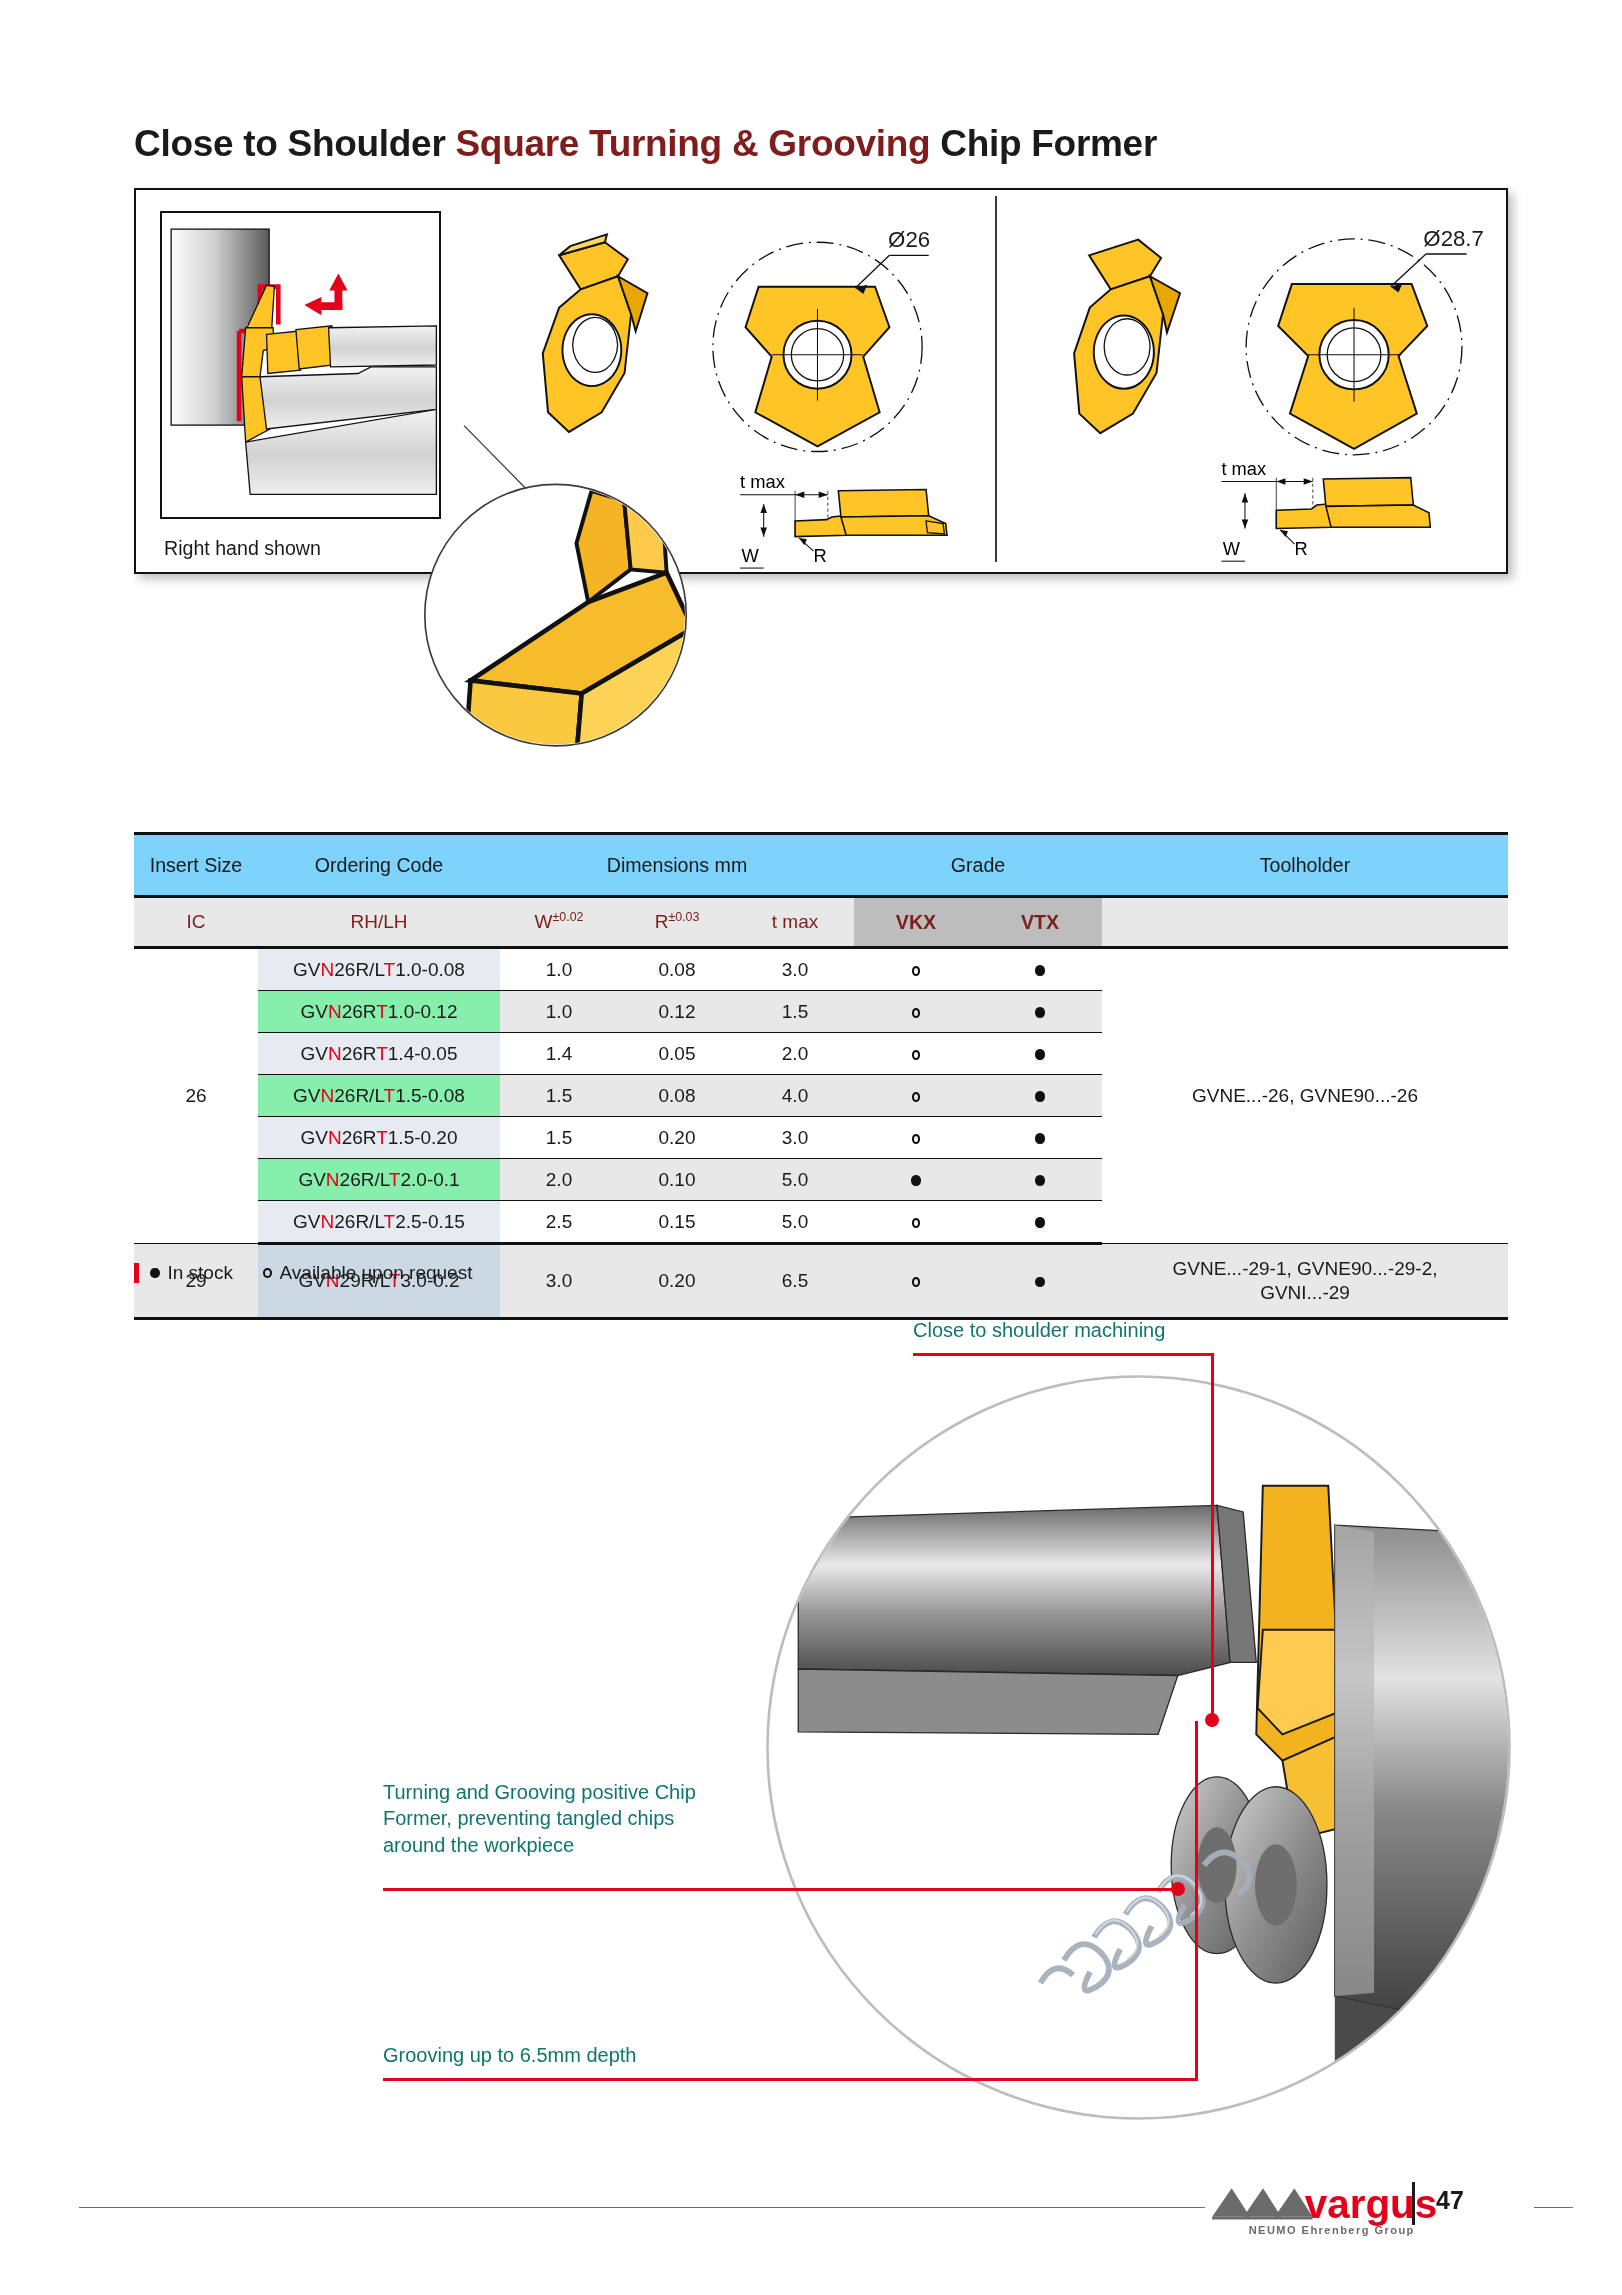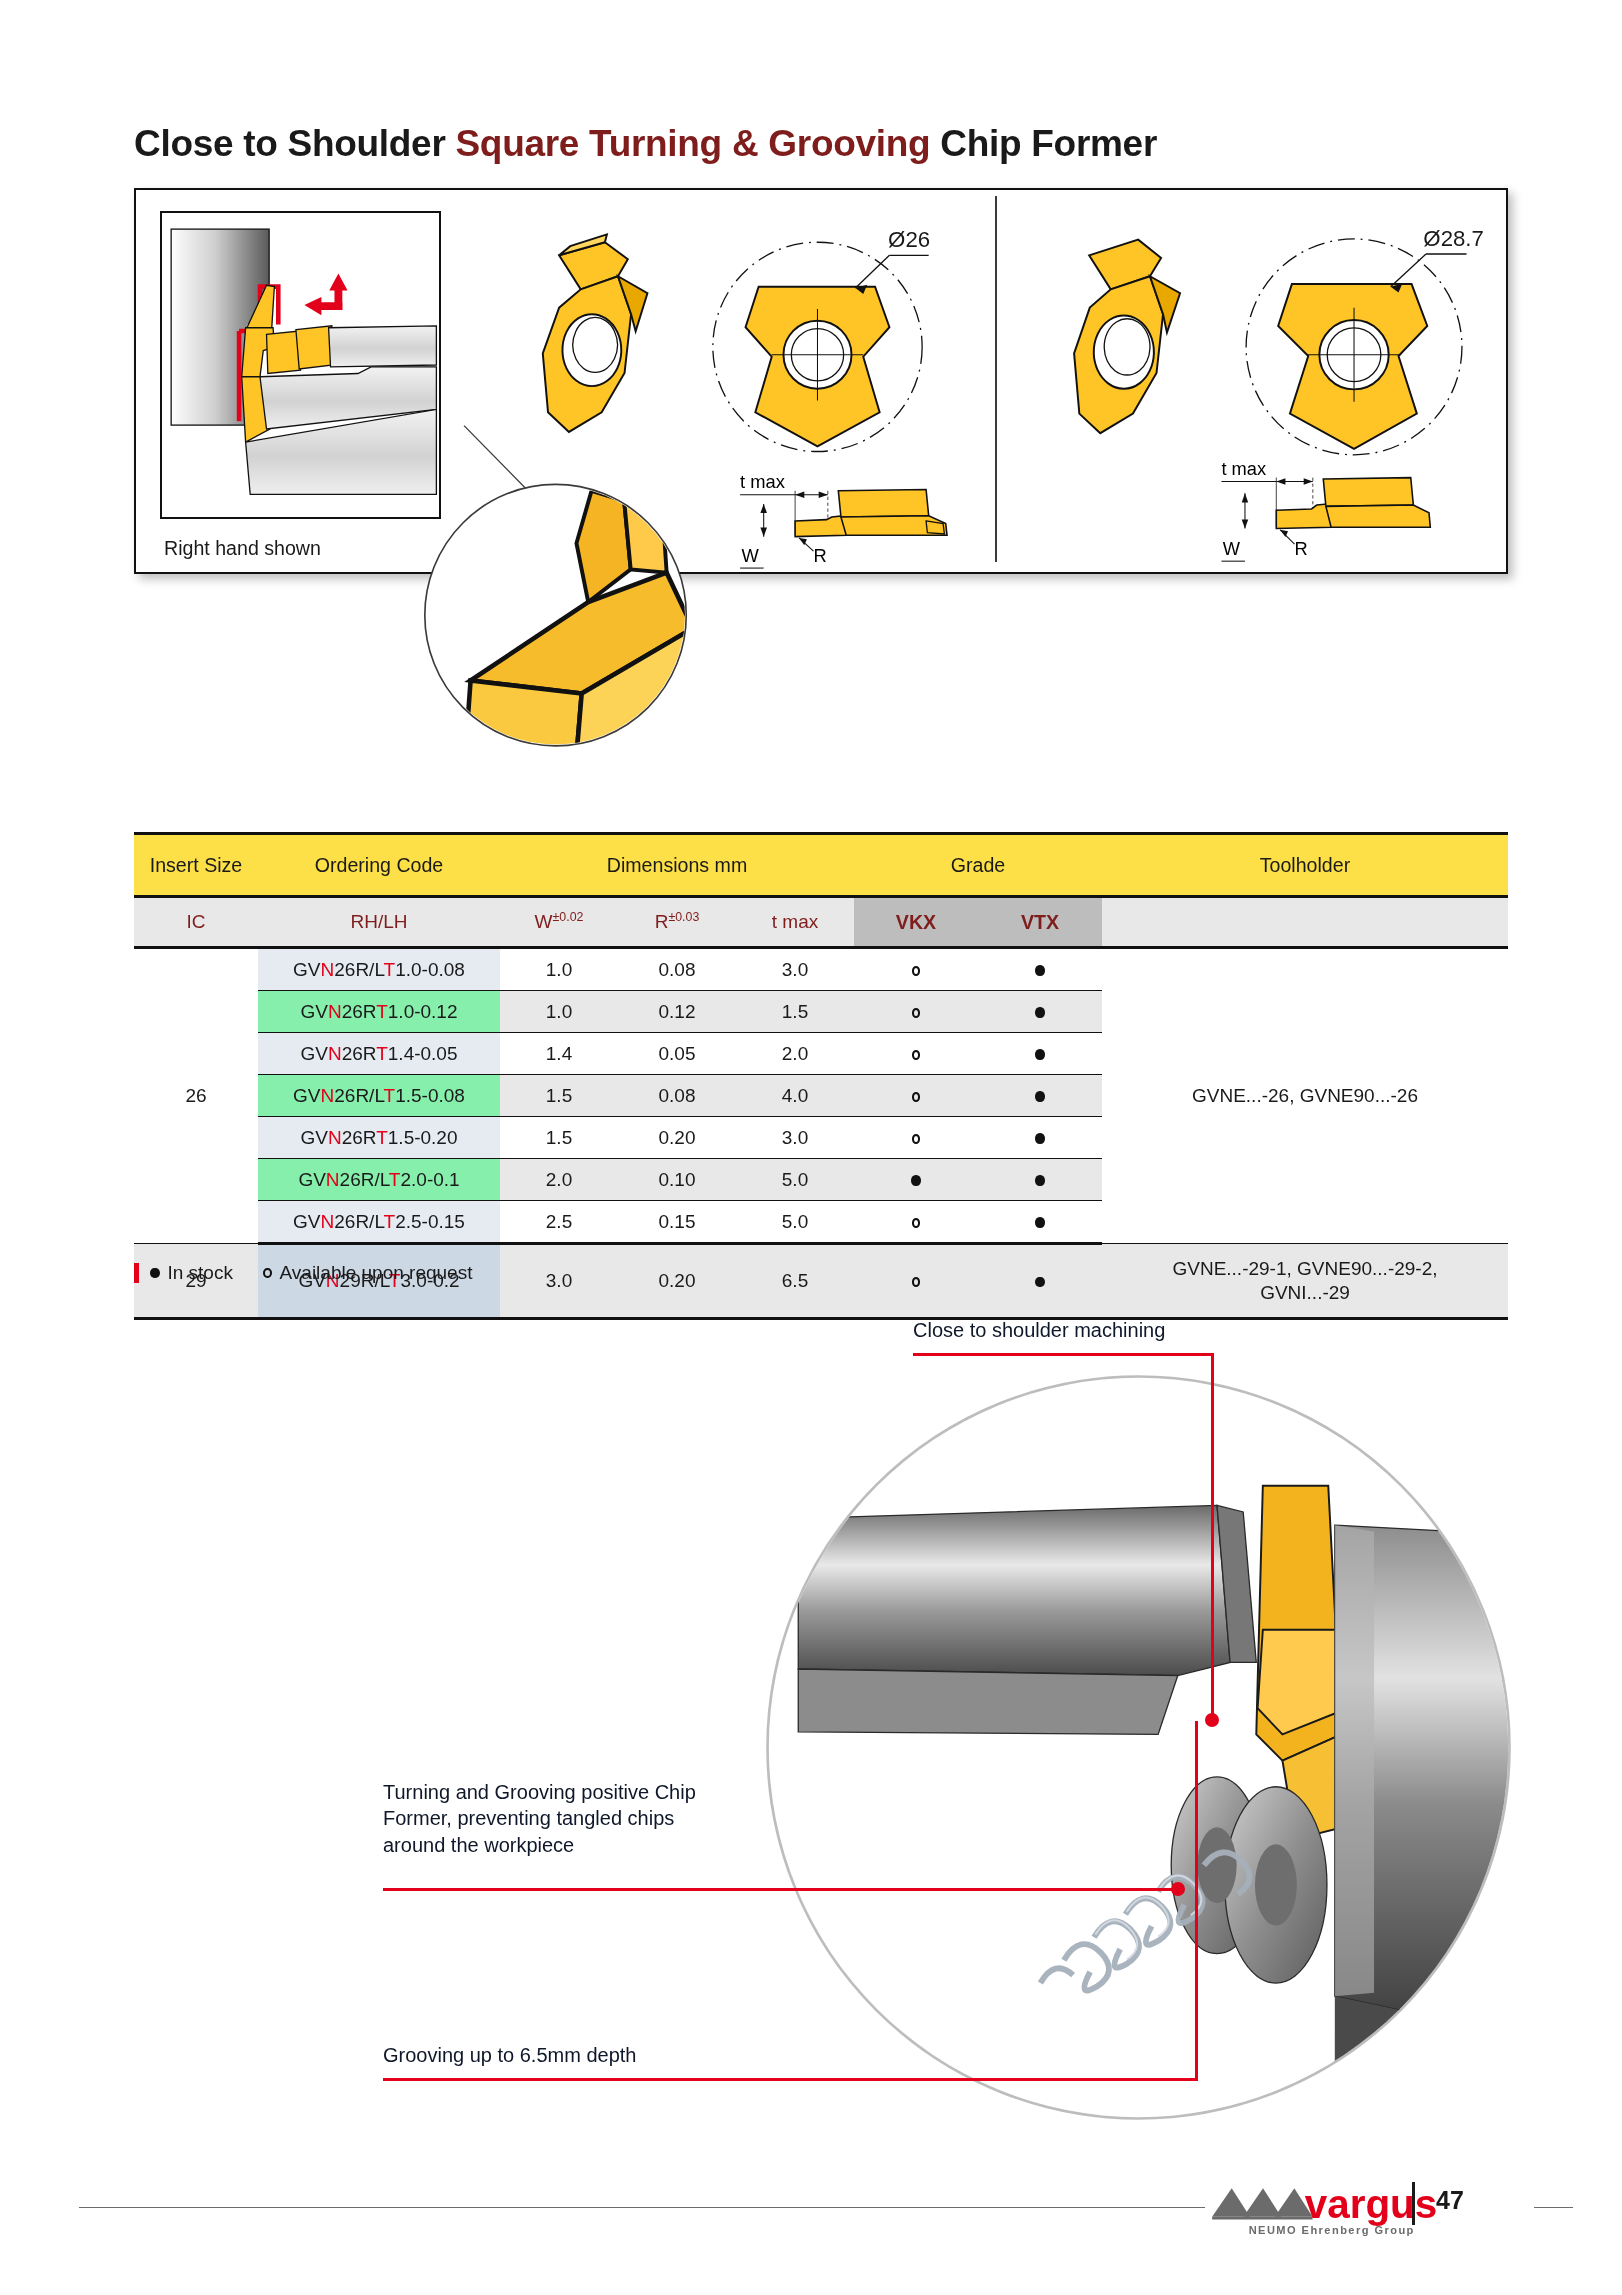--- a/index.html
+++ b/index.html
@@ -20,21 +20,21 @@
     box-sizing:border-box;background:#fff;overflow:hidden;}
   .rh-label{position:absolute;left:164px;top:537px;font-size:19.6px;color:#1a1a1a;}
 
   
   .svgwrap{position:absolute;}
 
   
   .tbl{position:absolute;left:134px;top:832px;width:1374px;border-collapse:collapse;
        font-size:18.3px;}
   .tbl td,.tbl th{padding:0;margin:0;}
-  .hdr-band td{background:#fde047;height:60px;text-align:center;font-weight:normal;font-size:19.6px;color:#1a1a1a;}
+  .hdr-band td{background:#7dd3fc;height:60px;text-align:center;font-weight:normal;font-size:19.6px;color:#1a1a1a;}
   .sub-band td{background:#e8e8e8;height:48px;text-align:center;font-size:19px;color:#7f1d1d;}
   .sub-band td.grade-cell{background:#bdbdbd;font-weight:bold;font-size:19.6px;}
   .rule-top{border-top:3.3px solid #111;}
   .rule-bot{border-bottom:3.3px solid #111;}
   .datarow td{height:41px;text-align:center;font-size:19px;border-bottom:1.3px solid #111;}
   .code-cell{font-size:19.6px;}
   .code-cell .r{color:#e2001a;}
   .band-a{background:#e6ebf2;}
   .band-b{background:#86efac;}
   .val-a{background:#ffffff;}
@@ -45,21 +45,21 @@
   .grp29 td.code-cell{background:#ccd8e4;}
   .dot-f{display:inline-block;width:9.2px;height:10.5px;border-radius:50%;background:#111;}
   .dot-o{display:inline-block;width:8.5px;height:9.8px;border-radius:50%;border:2px solid #111;box-sizing:border-box;}
 
   .legend{position:absolute;left:134px;top:1262px;font-size:19px;display:flex;align-items:center;gap:7.9px;}
   .legend .bar{display:inline-block;width:4.6px;height:19.6px;background:#e2001a;margin-right:3.9px;}
   .legend .sp{display:inline-block;width:14.4px;}
 
   
   .photo-wrap{position:absolute;left:759px;top:1368px;width:759px;height:759px;}
-  .ann{position:absolute;font-size:20px;line-height:1.32;color:#0f172a;}
+  .ann{position:absolute;font-size:20px;line-height:1.32;color:#0f766e;}
   .lead{position:absolute;background:#e2001a;}
 
   
   .foot-rule{position:absolute;left:79px;top:2207px;width:1126px;height:1.3px;background:#6b6b6b;}
   .foot-rule2{position:absolute;left:1534px;top:2207px;width:39px;height:1.3px;background:#6b6b6b;}
   .logo{position:absolute;left:1209px;top:2179px;height:60px;}
   .pageno{position:absolute;left:1436px;top:2186px;font-size:25px;font-weight:bold;}
   .pagesep{position:absolute;left:1412px;top:2182px;width:3.3px;height:43px;background:#1a1a1a;}
 </style>
 </head>

